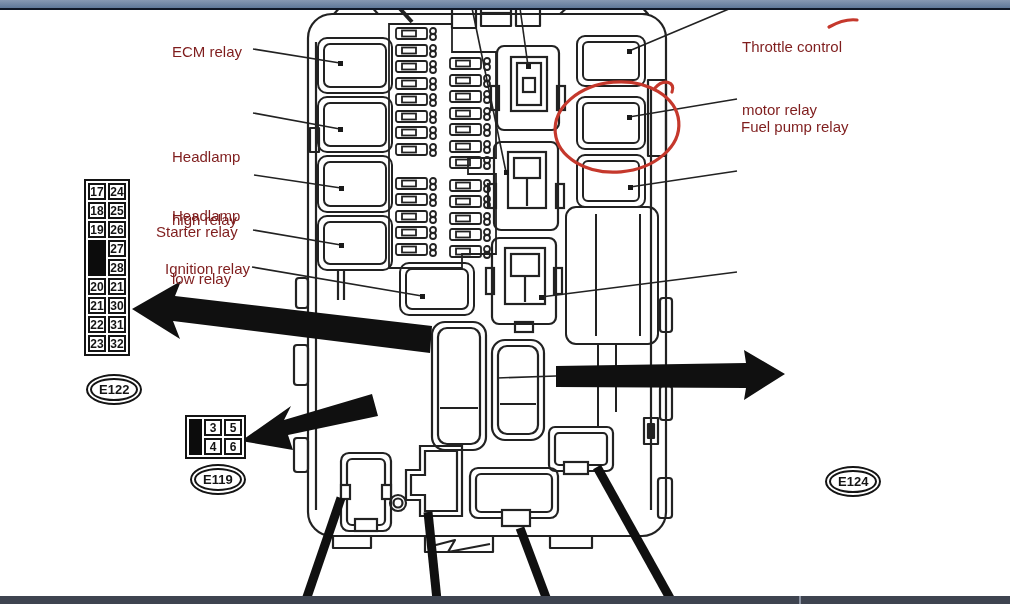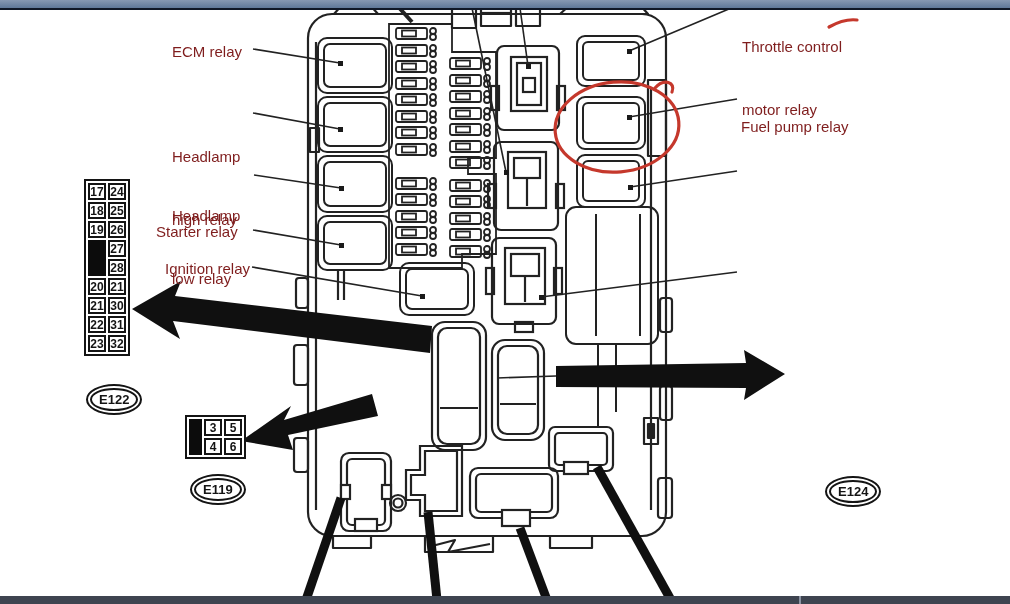--- a/index.html
+++ b/index.html
@@ -20,21 +20,21 @@
   .cgrid{position:absolute;z-index:4;display:grid;gap:2px;background:#fff;
          border:2px solid #141414;padding:2px;}
   .cgrid .c{border:2px solid #141414;background:#fff;display:flex;align-items:center;
             justify-content:center;font-weight:bold;font-size:12px;color:#141414;}
   .cgrid .c.black{background:#0c0c0c;border-color:#0c0c0c;}
   #e122{left:84px;top:179px;grid-template-columns:18px 18px;grid-auto-rows:17px;}
   #e124{left:781px;top:315px;grid-template-columns:18px 18px;grid-auto-rows:17px;}
   #e119{left:185px;top:415px;grid-template-columns:13px 18px 18px;grid-auto-rows:17px;}
   
   .oval{position:absolute;z-index:4;border:2px solid #141414;border-radius:50%;
-        padding:2px;background:#fff;margin-top:10px;}
+        padding:2px;background:#fff;}
   .oval .in{border:2px solid #141414;border-radius:50%;padding:0 7px;font-weight:bold;
             font-size:13px;line-height:19px;color:#141414;}
 </style>
 </head>
 <body>
 
 <div class="stage">
 
   <div class="topbar"></div>
 

